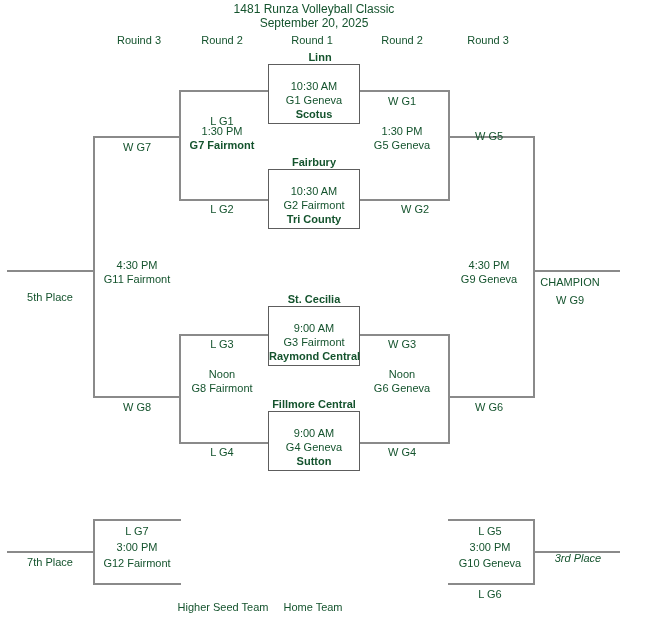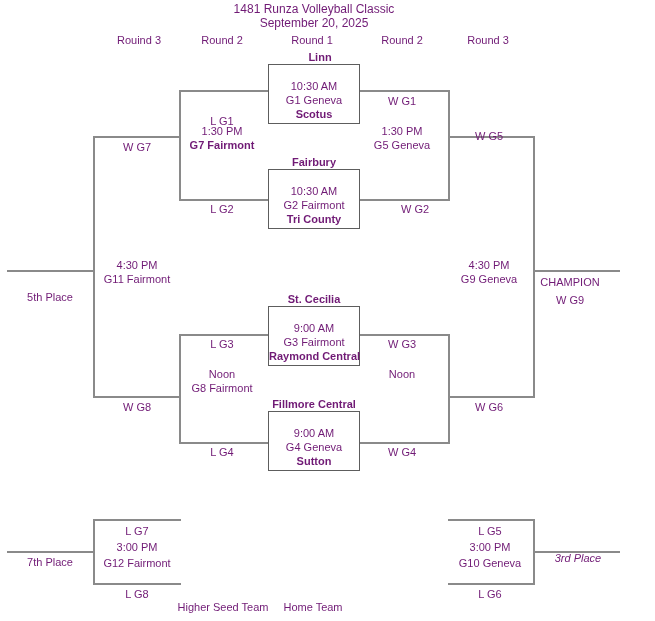--- a/index.html
+++ b/index.html
@@ -1,18 +1,18 @@
 <!DOCTYPE html>
 <html><head>
 <meta charset="utf-8">
 <style>
   html,body{margin:0;padding:0;background:#fff;}
   #stage{
     position:relative;width:655px;height:621px;background:#ffffff;
-    font-family:"Liberation Sans","DejaVu Sans",sans-serif;color:#701a75;overflow:hidden;
+    font-family:"Liberation Sans","DejaVu Sans",sans-serif;color:#14532d;overflow:hidden;
   }
   .ttl{position:absolute;left:0;width:628px;text-align:center;font-size:12px;line-height:14px;}
   .hdr{position:absolute;width:90px;margin-left:-45px;text-align:center;font-size:11px;line-height:13px;}
   .lbl{position:absolute;width:130px;margin-left:-65px;text-align:center;font-size:11px;line-height:13px;white-space:nowrap;}
   .b{font-weight:bold;}
   .hl{position:absolute;height:2px;background:#8a8a8a;}
   .vl{position:absolute;width:2px;background:#8a8a8a;}
   .gbox{position:absolute;left:268px;width:92px;height:60px;border:1.5px solid #5d5d5d;box-sizing:border-box;background:#fff;}
   .gbox .row{position:absolute;left:0;right:0;text-align:center;font-size:11px;line-height:13px;white-space:nowrap;}
   .r-time{top:15px;} .r-game{top:29px;} .r-team{top:43px;font-weight:bold;}
@@ -109,35 +109,35 @@
 
   <div class="lbl" style="left:402px;top:125px;">1:30 PM</div>
   <div class="lbl" style="left:402px;top:139px;">G5 Geneva</div>
   <div class="lbl" style="left:489px;top:130px;">W G5</div>
 
   <div class="lbl" style="left:222px;top:368px;">Noon</div>
   <div class="lbl" style="left:222px;top:382px;">G8 Fairmont</div>
   <div class="lbl" style="left:137px;top:401px;">W G8</div>
 
   <div class="lbl" style="left:402px;top:368px;">Noon</div>
+  <div class="lbl" style="left:402px;top:382px;">G6 Geneva</div>
   <div class="lbl" style="left:489px;top:401px;">W G6</div>
 
   <div class="lbl" style="left:137px;top:259px;">4:30 PM</div>
   <div class="lbl" style="left:137px;top:273px;">G11 Fairmont</div>
   <div class="lbl" style="left:50px;top:291px;">5th Place</div>
 
   <div class="lbl" style="left:489px;top:259px;">4:30 PM</div>
   <div class="lbl" style="left:489px;top:273px;">G9 Geneva</div>
   <div class="lbl" style="left:570px;top:276px;">CHAMPION</div>
   <div class="lbl" style="left:570px;top:294px;">W G9</div>
 
   <div class="lbl" style="left:137px;top:525px;">L G7</div>
   <div class="lbl" style="left:137px;top:541px;">3:00 PM</div>
   <div class="lbl" style="left:137px;top:557px;">G12 Fairmont</div>
-  <div class="lbl" style="left:137px;top:588px;">L G8</div>
   <div class="lbl" style="left:50px;top:556px;">7th Place</div>
 
   <div class="lbl" style="left:490px;top:525px;">L G5</div>
   <div class="lbl" style="left:490px;top:541px;">3:00 PM</div>
   <div class="lbl" style="left:490px;top:557px;">G10 Geneva</div>
   <div class="lbl" style="left:490px;top:588px;">L G6</div>
   <div class="lbl" style="left:578px;top:552px;font-style:italic;">3rd Place</div>
 
   <div class="lbl" style="left:223px;top:601px;">Higher Seed Team</div>
   <div class="lbl" style="left:313px;top:601px;">Home Team</div>

